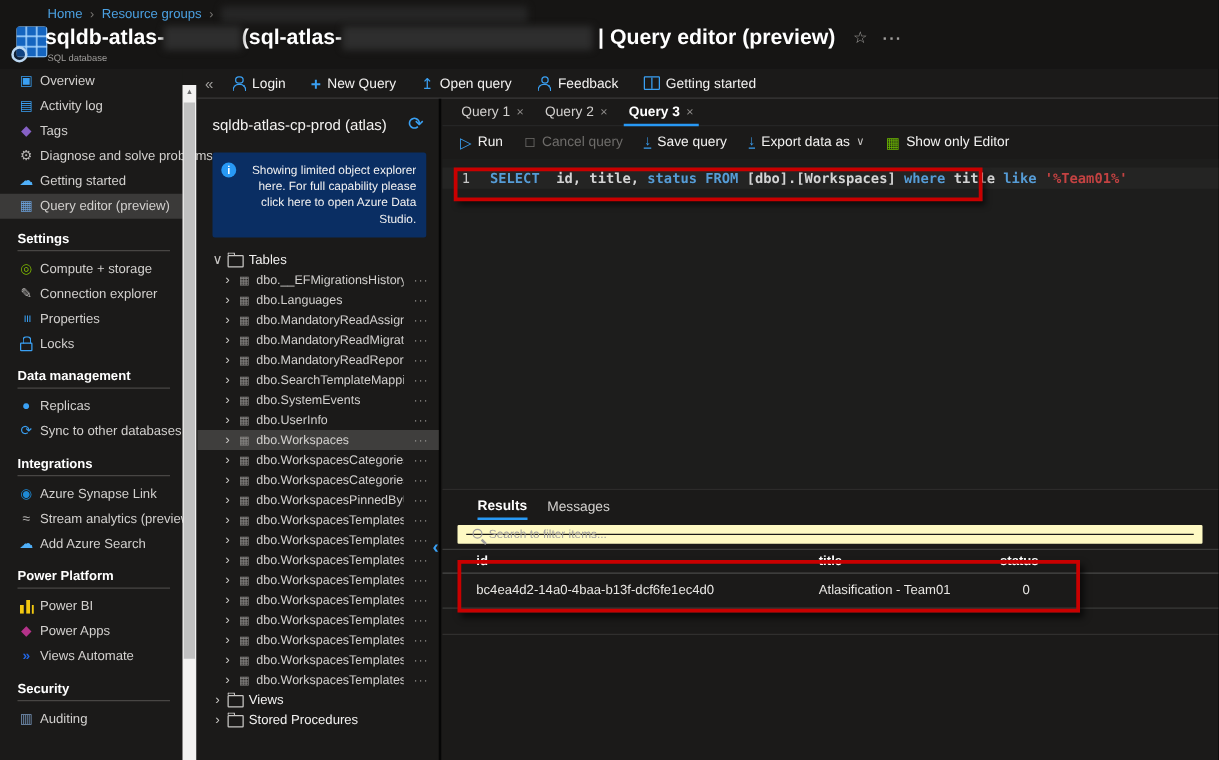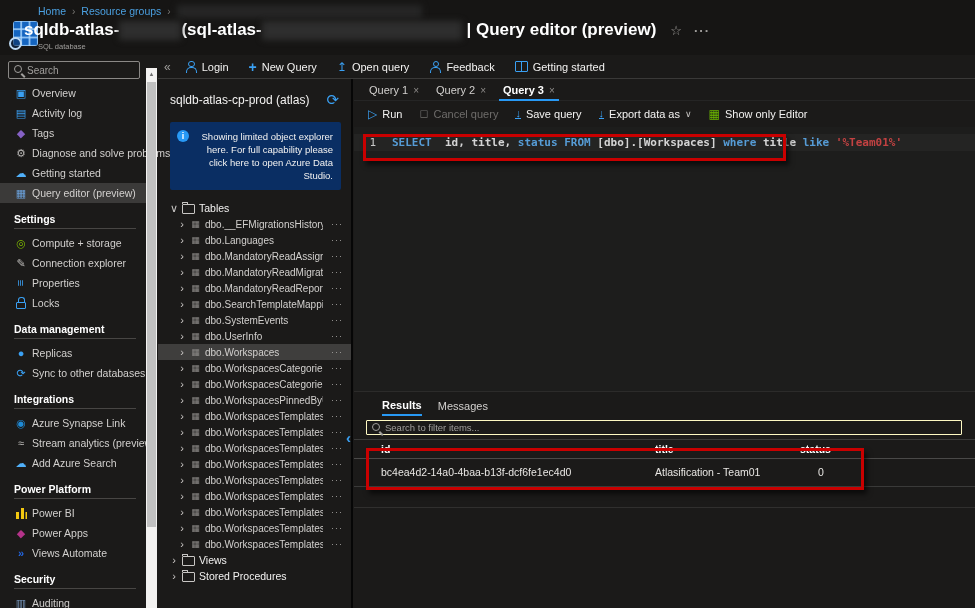--- a/index.html
+++ b/index.html
@@ -10,21 +10,21 @@
   .crumbs{position:absolute;left:38px;top:4px;height:14px;display:flex;align-items:center;gap:6px;font-size:10.5px;}
   .crumb{color:#4ba0e1;cursor:pointer;}
   .crumb-sep{color:#797774;font-size:10px;}
   .redact{display:inline-block;background:#262626;filter:blur(3px);border-radius:2px;}
   .crumb-redact{width:245px;height:13px;}
   .sqlicon{position:absolute;left:13px;top:21px;width:25px;height:25px;border-radius:3px;background-color:#1565c0;
     background-image:linear-gradient(to right,rgba(170,215,255,.8) 1.5px,transparent 1.5px),
                      linear-gradient(to bottom,rgba(170,215,255,.8) 1.5px,transparent 1.5px);
     background-size:8.3px 8.3px;background-position:-1px -1px;}
   .sqlicon::after{content:"";position:absolute;left:-4px;bottom:-4px;width:9px;height:9px;border:2px solid #bcd8f2;border-radius:50%;background:rgba(13,40,80,.55);}
-  .titlerow{position:absolute;left:24px;top:20px;display:flex;align-items:center;font-size:17px;font-weight:bold;color:#fff;white-space:pre;}
+  .titlerow{position:absolute;left:36px;top:20px;display:flex;align-items:center;font-size:17px;font-weight:bold;color:#fff;white-space:pre;}
   .title-redact1{width:62px;height:19px;background:#2e2e2e;}
   .title-redact2{width:200px;height:19px;background:#2e2e2e;}
   .title-star{font-size:13px;color:#a19f9d;font-weight:normal;margin-left:14px;}
   .title-more{font-size:13px;color:#a19f9d;font-weight:bold;margin-left:12px;letter-spacing:1px;}
   .subtitle{position:absolute;left:38px;top:42px;font-size:7.5px;color:#a19f9d;}
   
   #sidebar{position:absolute;left:0;top:55px;width:146px;height:553px;background:#1b1a19;}
   .side-search{margin:6px 6px 4px 8px;height:16px;border:1px solid #8a8886;border-radius:2px;display:flex;align-items:center;padding:0 4px;background:#1b1a19;}
   .side-search input{flex:1;border:none;outline:none;background:transparent;color:#d2d0ce;font-size:10px;width:90px;font-family:inherit;}
   .side-search input::placeholder{color:#a19f9d;}
@@ -104,21 +104,21 @@
   .ed-num{width:22px;text-align:right;color:#c8c8c8;flex:0 0 22px;}
   .ed-code{margin-left:16px;}
   .tok-kw{color:#569cd6;font-weight:bold;}
   .tok-plain{color:#d4d4d4;font-weight:bold;}
   .tok-str{color:#c34242;font-weight:bold;}
   
   .results{position:absolute;left:0;top:312px;width:621px;height:217px;border-top:1px solid #2c2b2a;}
   .rtabs{display:flex;align-items:center;gap:16px;padding:7px 0 0 28px;height:17px;}
   .rtab{font-size:11px;color:#d2d0ce;cursor:pointer;padding-bottom:3px;}
   .rtab.active{color:#fff;font-weight:bold;border-bottom:2px solid #2899f5;}
-  .rfilter{margin:4px 8px 0 12px;height:15px;border:1px solid #fef9c3;border-radius:1px;display:flex;align-items:center;padding:0 4px;width:596px;box-sizing:border-box;}
+  .rfilter{margin:4px 8px 0 12px;height:15px;border:7px solid #fef9c3;border-radius:1px;display:flex;align-items:center;padding:0 4px;width:596px;box-sizing:border-box;}
   .rfilter input{flex:1;border:none;outline:none;background:transparent;color:#d2d0ce;font-size:9.5px;font-family:inherit;}
   .rfilter input::placeholder{color:#a19f9d;}
   .rhead{position:relative;height:18px;margin-top:4px;border-top:1px solid #3a3a39;border-bottom:1px solid #4a4948;}
   .rhead span{position:absolute;top:3px;font-size:10.5px;font-weight:bold;color:#fff;}
   .rrow{position:relative;height:27px;border-bottom:1px solid #3a3a39;}
   .rrow span{position:absolute;top:7px;font-size:10.5px;color:#e8e6e3;}
   .rrow-empty{height:20px;border-bottom:1px solid #302f2e;}
   .col-id{left:27px;}
   .col-title{left:301px;}
   .col-status{left:446px;}
@@ -141,24 +141,20 @@
       <span class="crumb">Resource groups</span>
       <span class="crumb-sep">›</span>
       <span class="redact crumb-redact"></span>
     </div>
     <div class="sqlicon"></div>
     <div class="titlerow"><span>sqldb-atlas-</span><span class="redact title-redact1"></span><span>(sql-atlas-</span><span class="redact title-redact2"></span><span> | Query editor (preview)</span><span class="title-star">☆</span><span class="title-more">···</span></div>
     <div class="subtitle">SQL database</div>
   </div>
 
   <div id="sidebar">
-    <div class="side-search">
-      <span class="mag"></span>
-      <input placeholder="Search" style="">
-    </div>
     <div class="side-item">
         <span class="ic c-blue">▣</span>
         <span class="side-label">Overview</span>
       </div>
     <div class="side-item">
         <span class="ic c-blue">▤</span>
         <span class="side-label">Activity log</span>
       </div>
     <div class="side-item">
         <span class="ic c-purple">◆</span>

